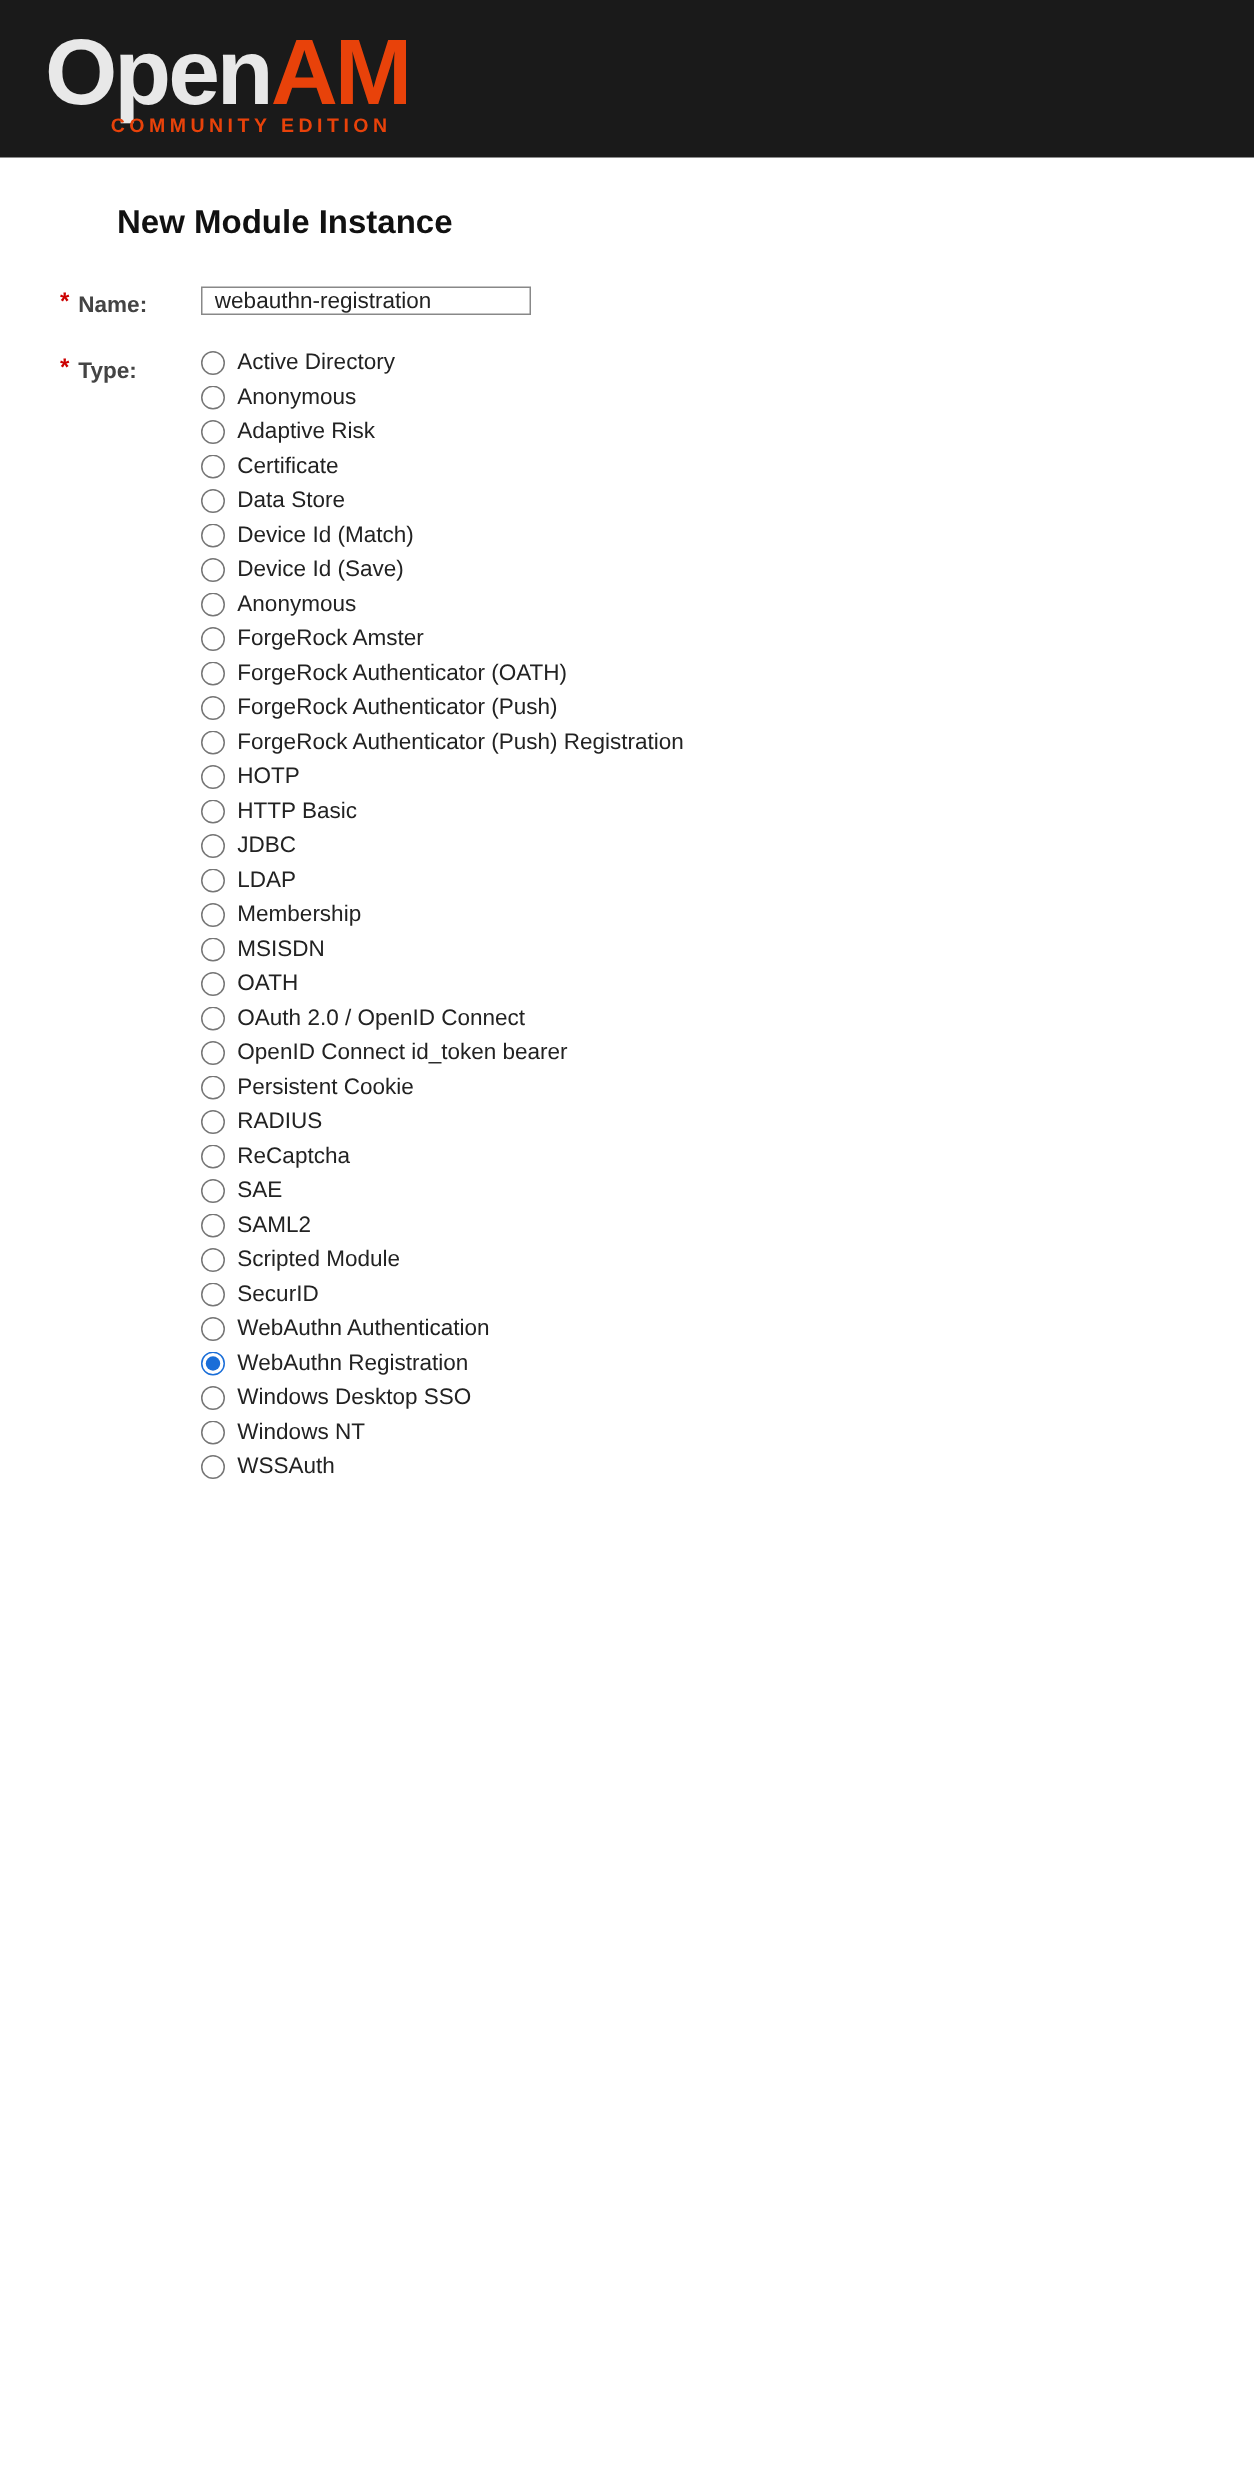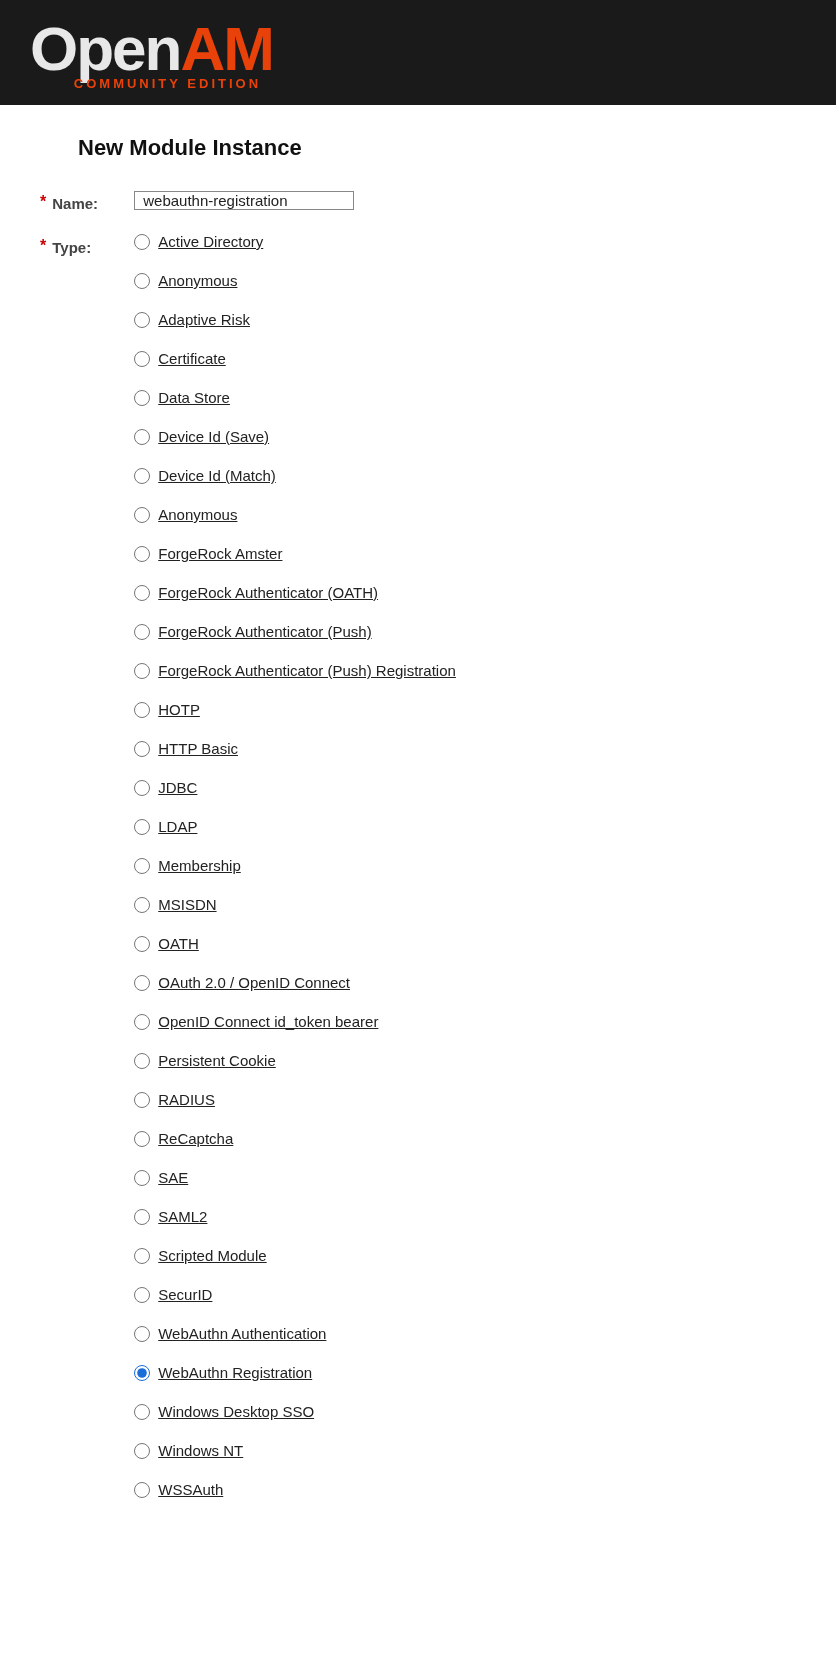--- a/index.html
+++ b/index.html
@@ -100,22 +100,21 @@
       border: 1px solid #888;
       padding: 0 8px;
       font-size: 15px;
       width: 220px;
       color: #222;
     }
 
     .type-options {
       display: flex;
       flex-direction: column;
-      gap: 16px;
-      text-decoration: underline;
+      gap: 0px;
     }
 
     .radio-option {
       display: flex;
       align-items: center;
       padding: 3px 0;
       cursor: pointer;
     }
 
     .radio-option input[type="radio"] {
@@ -188,28 +187,28 @@
           </div>
           <div class="radio-option">
             <input type="radio" name="module-type" value="certificate" id="radio-certificate" style="">
             <label for="radio-certificate" class="radio-label">Certificate</label>
           </div>
           <div class="radio-option">
             <input type="radio" name="module-type" value="data-store" id="radio-data-store" style="">
             <label for="radio-data-store" class="radio-label">Data Store</label>
           </div>
           <div class="radio-option">
+            <input type="radio" name="module-type" value="device-id-match" id="radio-device-id-match" style="">
+            <label for="radio-device-id-match" class="radio-label">Device Id (Match)</label>
+          </div>
+          <div class="radio-option">
             <input type="radio" name="module-type" value="device-id-save" id="radio-device-id-save" style="">
             <label for="radio-device-id-save" class="radio-label">Device Id (Save)</label>
           </div>
           <div class="radio-option">
-            <input type="radio" name="module-type" value="device-id-match" id="radio-device-id-match" style="">
-            <label for="radio-device-id-match" class="radio-label">Device Id (Match)</label>
-          </div>
-          <div class="radio-option">
             <input type="radio" name="module-type" value="federation" id="radio-federation" style="">
             <label for="radio-federation" class="radio-label">Anonymous</label>
           </div>
           <div class="radio-option">
             <input type="radio" name="module-type" value="forgerock-amster" id="radio-forgerock-amster" style="">
             <label for="radio-forgerock-amster" class="radio-label">ForgeRock Amster</label>
           </div>
           <div class="radio-option">
             <input type="radio" name="module-type" value="forgerock-authenticator-oath" id="radio-forgerock-authenticator-oath" style="">
             <label for="radio-forgerock-authenticator-oath" class="radio-label">ForgeRock Authenticator (OATH)</label>

